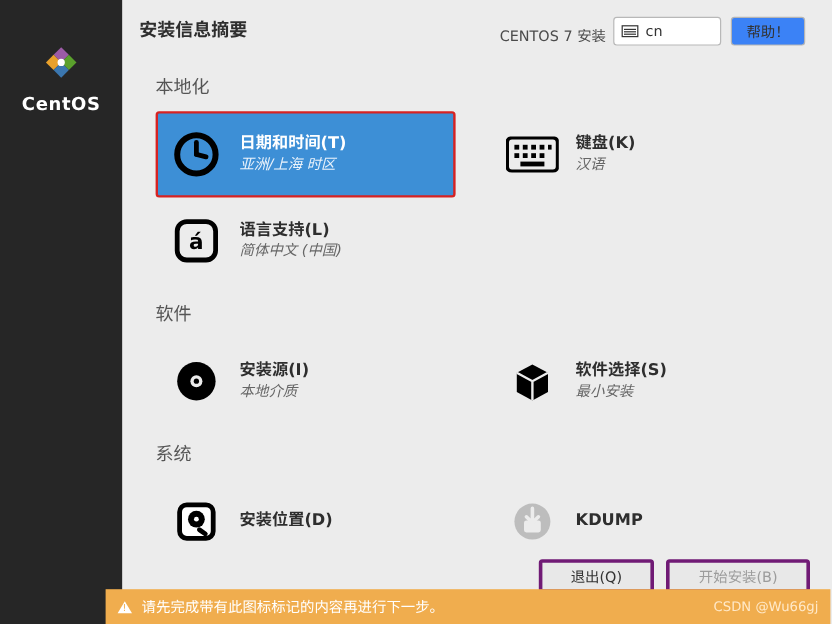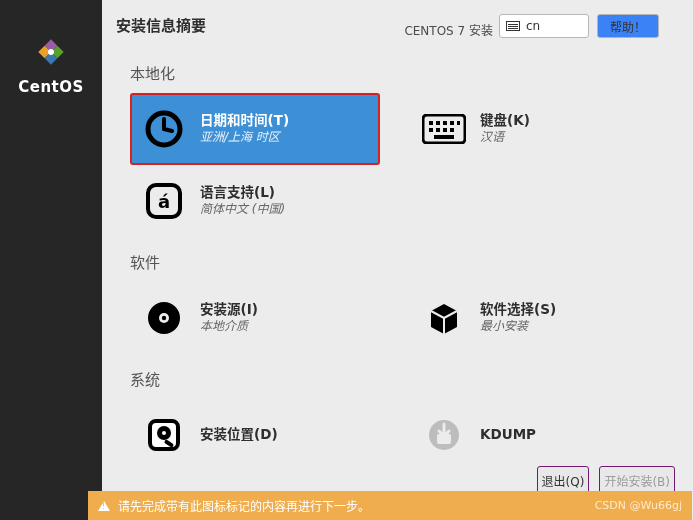--- a/index.html
+++ b/index.html
@@ -20,21 +20,21 @@
     padding-top: 30px;
   }
   .logo-wrap { display:flex; flex-direction:column; align-items:center; gap:4px;}
   .logo-name { font-size: 15px; font-weight: 600; letter-spacing: 0.5px;}
   .main {
     flex: 1; display: flex; flex-direction: column; position: relative;
     background: #ececec;
   }
   .topbar {
     display: flex; justify-content: space-between; align-items: flex-start;
-    padding: 14px 34px 4px 14px;
+    padding: 14px 22px 4px 14px;
   }
   .title { font-size: 15px; font-weight: 600; color: #2e2e2e; }
   .top-right { display:flex; align-items:flex-end; gap:6px;}
   .distro { font-size: 12px; color:#4b4b4b; }
   .top-controls { display:flex; gap:8px; align-items:center; }
   .lang-box {
     background:#fff; border:1px solid #b8b8b8; border-radius:3px;
     height:24px; width:90px; display:flex; align-items:center; gap:6px;
     padding:0 6px; font-size:12px;
   }
@@ -68,22 +68,22 @@
     background:#3d8fd6; border:2px solid #d62222;
   }
   .spoke.selected .t1 { color:#fff; }
   .spoke.selected .t2 { color:#e9f2fb; }
   .footer {
     padding: 6px 18px 6px 0;
     display:flex; flex-direction:column; align-items:flex-end; gap:4px;
   }
   .footer-buttons { display:flex; gap:10px;}
   .btn {
-    background:#e8e8e8; border:1px solid #701a75; border-radius:3px;
-    height:28px; padding:0 4px; font-size:12px; color:#333;
+    background:#e8e8e8; border:3px solid #701a75; border-radius:3px;
+    height:28px; padding:0 24px; font-size:12px; color:#333;
     display:flex; align-items:center; cursor:pointer;
   }
   .btn.disabled { color:#9c9c9c; cursor:default;}
   .hint { font-size:11px; color:#8a8a8a; font-style:italic; padding-right:2px;}
   .warnbar {
     position:absolute; left:88px; right:1px; bottom:0;
     background:#f0ad4e; color:#fff;
     height:29px; display:flex; align-items:center; justify-content:space-between;
     padding:0 10px; font-size:12px;
   }

